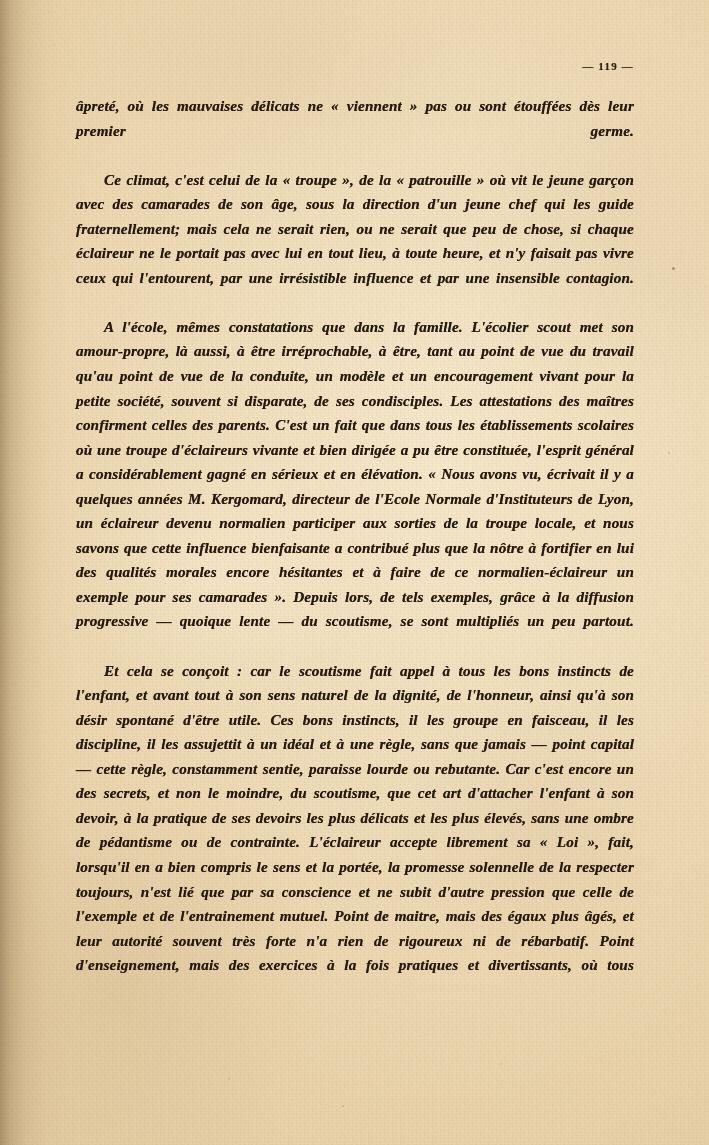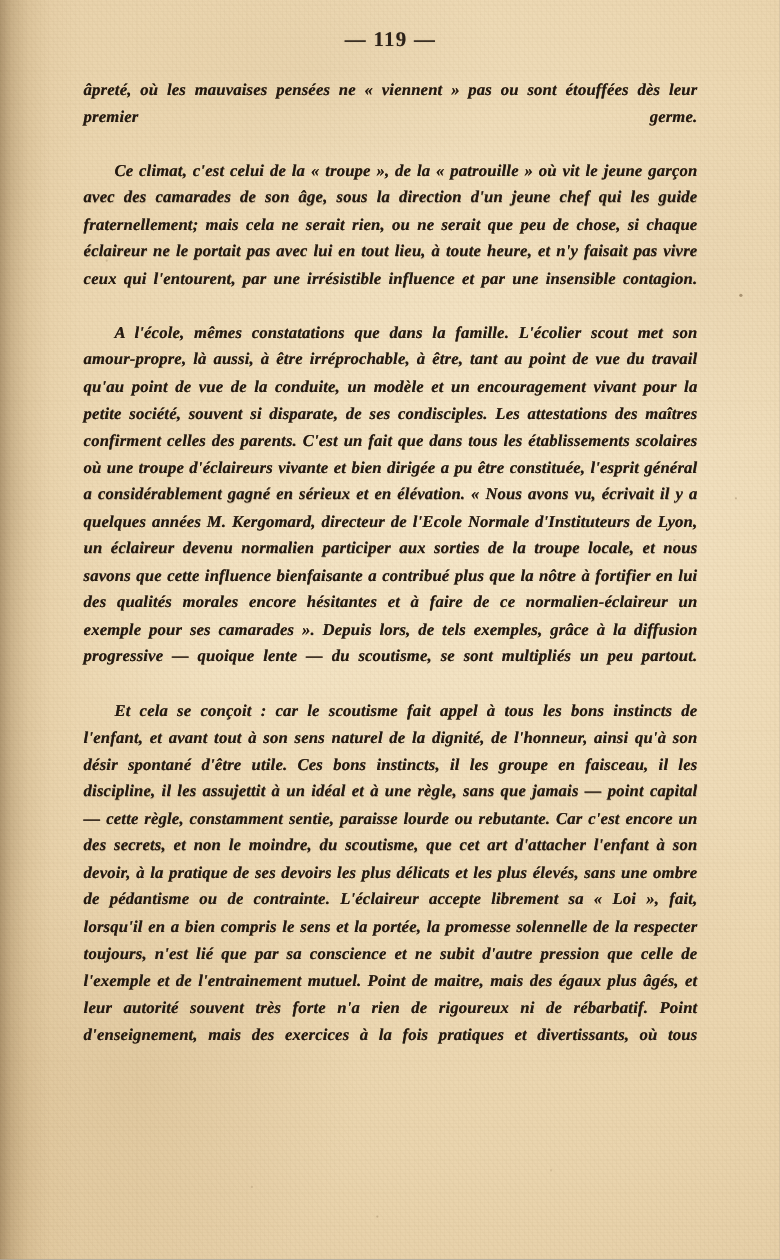--- a/index.html
+++ b/index.html
@@ -70,27 +70,27 @@
   }
 
   #content {
     position: absolute;
     left: 76px;
     top: 0;
     width: 558px;
   }
 
   .folio {
-    text-align: center;
+    text-align: right;
     font-family: "Liberation Serif", "DejaVu Serif", serif;
     font-weight: bold;
-    font-size: 19px;
+    font-size: 11px;
     letter-spacing: 1.2px;
     color: #2b2118;
-    margin-top: 26px;
+    margin-top: 60px;
     margin-bottom: 0;
     text-shadow: 0 0 0.7px rgba(60, 44, 26, 0.55);
   }
 
   .body-text {
     margin-top: 22px;
     font-family: "Liberation Serif", "DejaVu Serif", serif;
     font-style: italic;
     font-weight: bold;
     font-size: 15.1px;
@@ -133,20 +133,20 @@
   <div class="speck" style="left:96px;  top:236px; width:2px; height:2px; opacity:.45;"></div>
   <div class="speck" style="left:342px; top:1105px; width:2px; height:2px; opacity:.5;"></div>
   <div class="speck" style="left:228px; top:1078px; width:2px; height:2px; opacity:.35;"></div>
   <div class="speck" style="left:500px; top:1063px; width:2px; height:2px; opacity:.3;"></div>
 
   <div id="content">
 
     <div class="folio">— 119 —</div>
 
     <div class="body-text">
-      <p class="no-indent">âpreté, où les mauvaises pensées ne « viennent » pas ou sont étouffées dès leur premier germe.</p>
+      <p class="no-indent">âpreté, où les mauvaises délicats ne « viennent » pas ou sont étouffées dès leur premier germe.</p>
       <p>Ce climat, c'est celui de la « troupe », de la « patrouille » où vit le jeune garçon avec des camarades de son âge, sous la direction d'un jeune chef qui les guide fraternellement; mais cela ne serait rien, ou ne serait que peu de chose, si chaque éclaireur ne le portait pas avec lui en tout lieu, à toute heure, et n'y faisait pas vivre ceux qui l'entourent, par une irrésistible influence et par une insensible contagion.</p>
       <p>A l'école, mêmes constatations que dans la famille. L'écolier scout met son amour-propre, là aussi, à être irréprochable, à être, tant au point de vue du travail qu'au point de vue de la conduite, un modèle et un encouragement vivant pour la petite société, souvent si disparate, de ses condisciples. Les attestations des maîtres confirment celles des parents. C'est un fait que dans tous les établissements scolaires où une troupe d'éclaireurs vivante et bien dirigée a pu être constituée, l'esprit général a considérablement gagné en sérieux et en élévation. « Nous avons vu, écrivait il y a quelques années M. Kergomard, directeur de l'Ecole Normale d'Instituteurs de Lyon, un éclaireur devenu normalien participer aux sorties de la troupe locale, et nous savons que cette influence bienfaisante a contribué plus que la nôtre à fortifier en lui des qualités morales encore hésitantes et à faire de ce normalien-éclaireur un exemple pour ses camarades ». Depuis lors, de tels exemples, grâce à la diffusion progressive — quoique lente — du scoutisme, se sont multipliés un peu partout.</p>
       <p>Et cela se conçoit : car le scoutisme fait appel à tous les bons instincts de l'enfant, et avant tout à son sens naturel de la dignité, de l'honneur, ainsi qu'à son désir spontané d'être utile. Ces bons instincts, il les groupe en faisceau, il les discipline, il les assujettit à un idéal et à une règle, sans que jamais — point capital — cette règle, constamment sentie, paraisse lourde ou rebutante. Car c'est encore un des secrets, et non le moindre, du scoutisme, que cet art d'attacher l'enfant à son devoir, à la pratique de ses devoirs les plus délicats et les plus élevés, sans une ombre de pédantisme ou de contrainte. L'éclaireur accepte librement sa « Loi », fait, lorsqu'il en a bien compris le sens et la portée, la promesse solennelle de la respecter toujours, n'est lié que par sa conscience et ne subit d'autre pression que celle de l'exemple et de l'entrainement mutuel. Point de maitre, mais des égaux plus âgés, et leur autorité souvent très forte n'a rien de rigoureux ni de rébarbatif. Point d'enseignement, mais des exercices à la fois pratiques et divertissants, où tous</p>
     </div>
 
   </div>
 </div>
 
 </body></html>

